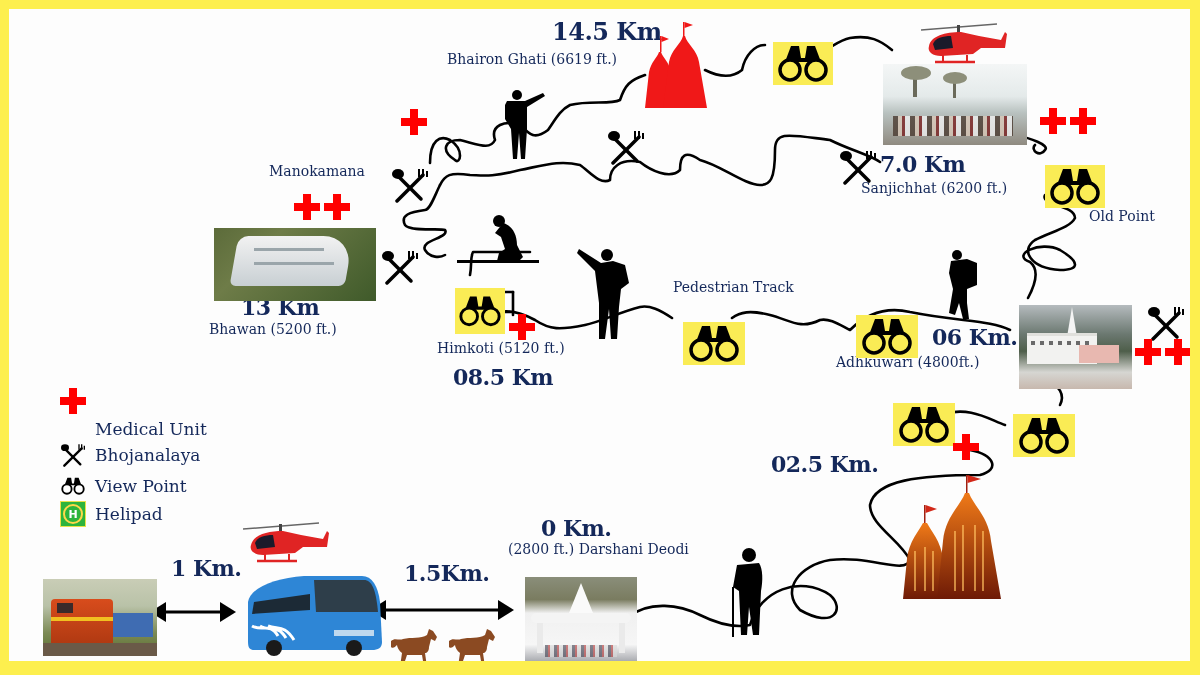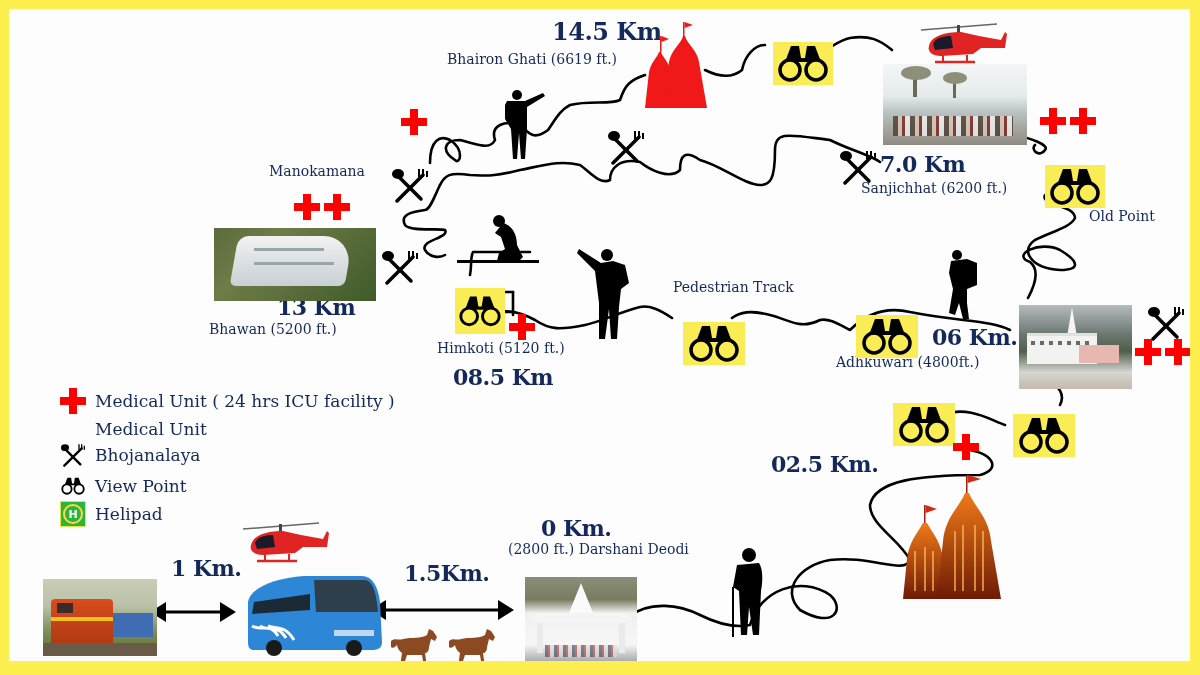--- a/index.html
+++ b/index.html
@@ -66,21 +66,21 @@
   <div class="txt km" style="left:543px;top:11px;font-size:24px;">14.5 Km</div>
   <div class="txt place" style="left:438px;top:43px;">Bhairon Ghati (6619 ft.)</div>
 
   <div class="txt km" style="left:871px;top:144px;">7.0 Km</div>
   <div class="txt place" style="left:852px;top:172px;">Sanjichhat (6200 ft.)</div>
 
   <div class="txt place" style="left:1080px;top:200px;">Old Point</div>
 
   <div class="txt place" style="left:260px;top:155px;">Manokamana</div>
 
-  <div class="txt km" style="left:232px;top:287px;margin-left:36px;">13 Km</div>
+  <div class="txt km" style="left:232px;top:287px;">13 Km</div>
   <div class="txt place" style="left:200px;top:313px;">Bhawan (5200 ft.)</div>
 
   <div class="txt place" style="left:428px;top:332px;">Himkoti (5120 ft.)</div>
   <div class="txt km" style="left:444px;top:357px;">08.5 Km</div>
 
   <div class="txt place" style="left:664px;top:271px;">Pedestrian Track</div>
 
   <div class="txt km" style="left:923px;top:317px;text-align:right;">06 Km.</div>
   <div class="txt place" style="left:827px;top:346px;">Adhkuwari (4800ft.)</div>
 
@@ -401,21 +401,20 @@
         <path d="M9,0 H17 V9 H26 V17 H17 V26 H9 V17 H0 V9 H9 Z" fill="#FF0000"></path>
       </svg>
 
   <div>
     <div class="legend-row" style="left:50px;top:380px;">
       <span class="legend-icon">
         <svg width="26" height="26" viewBox="0 0 26 26">
               <path d="M9,0 H17 V9 H26 V17 H17 V26 H9 V17 H0 V9 H9 Z" fill="#FF0000"></path>
             </svg>
       </span>
-      <span class="legend-label">Medical Unit ( 24 hrs ICU facility )</span>
     </div>
     <div class="legend-row" style="left:50px;top:408px;">
       <span class="legend-icon"></span>
       <span class="legend-label">Medical Unit</span>
     </div>
     <div class="legend-row" style="left:50px;top:434px;">
       <span class="legend-icon">
         <svg width="26" height="24" viewBox="0 0 38 36">
               <g stroke="#000" stroke-width="3.5" stroke-linecap="round">
                 <line x1="6" y1="34" x2="32" y2="8"></line>

